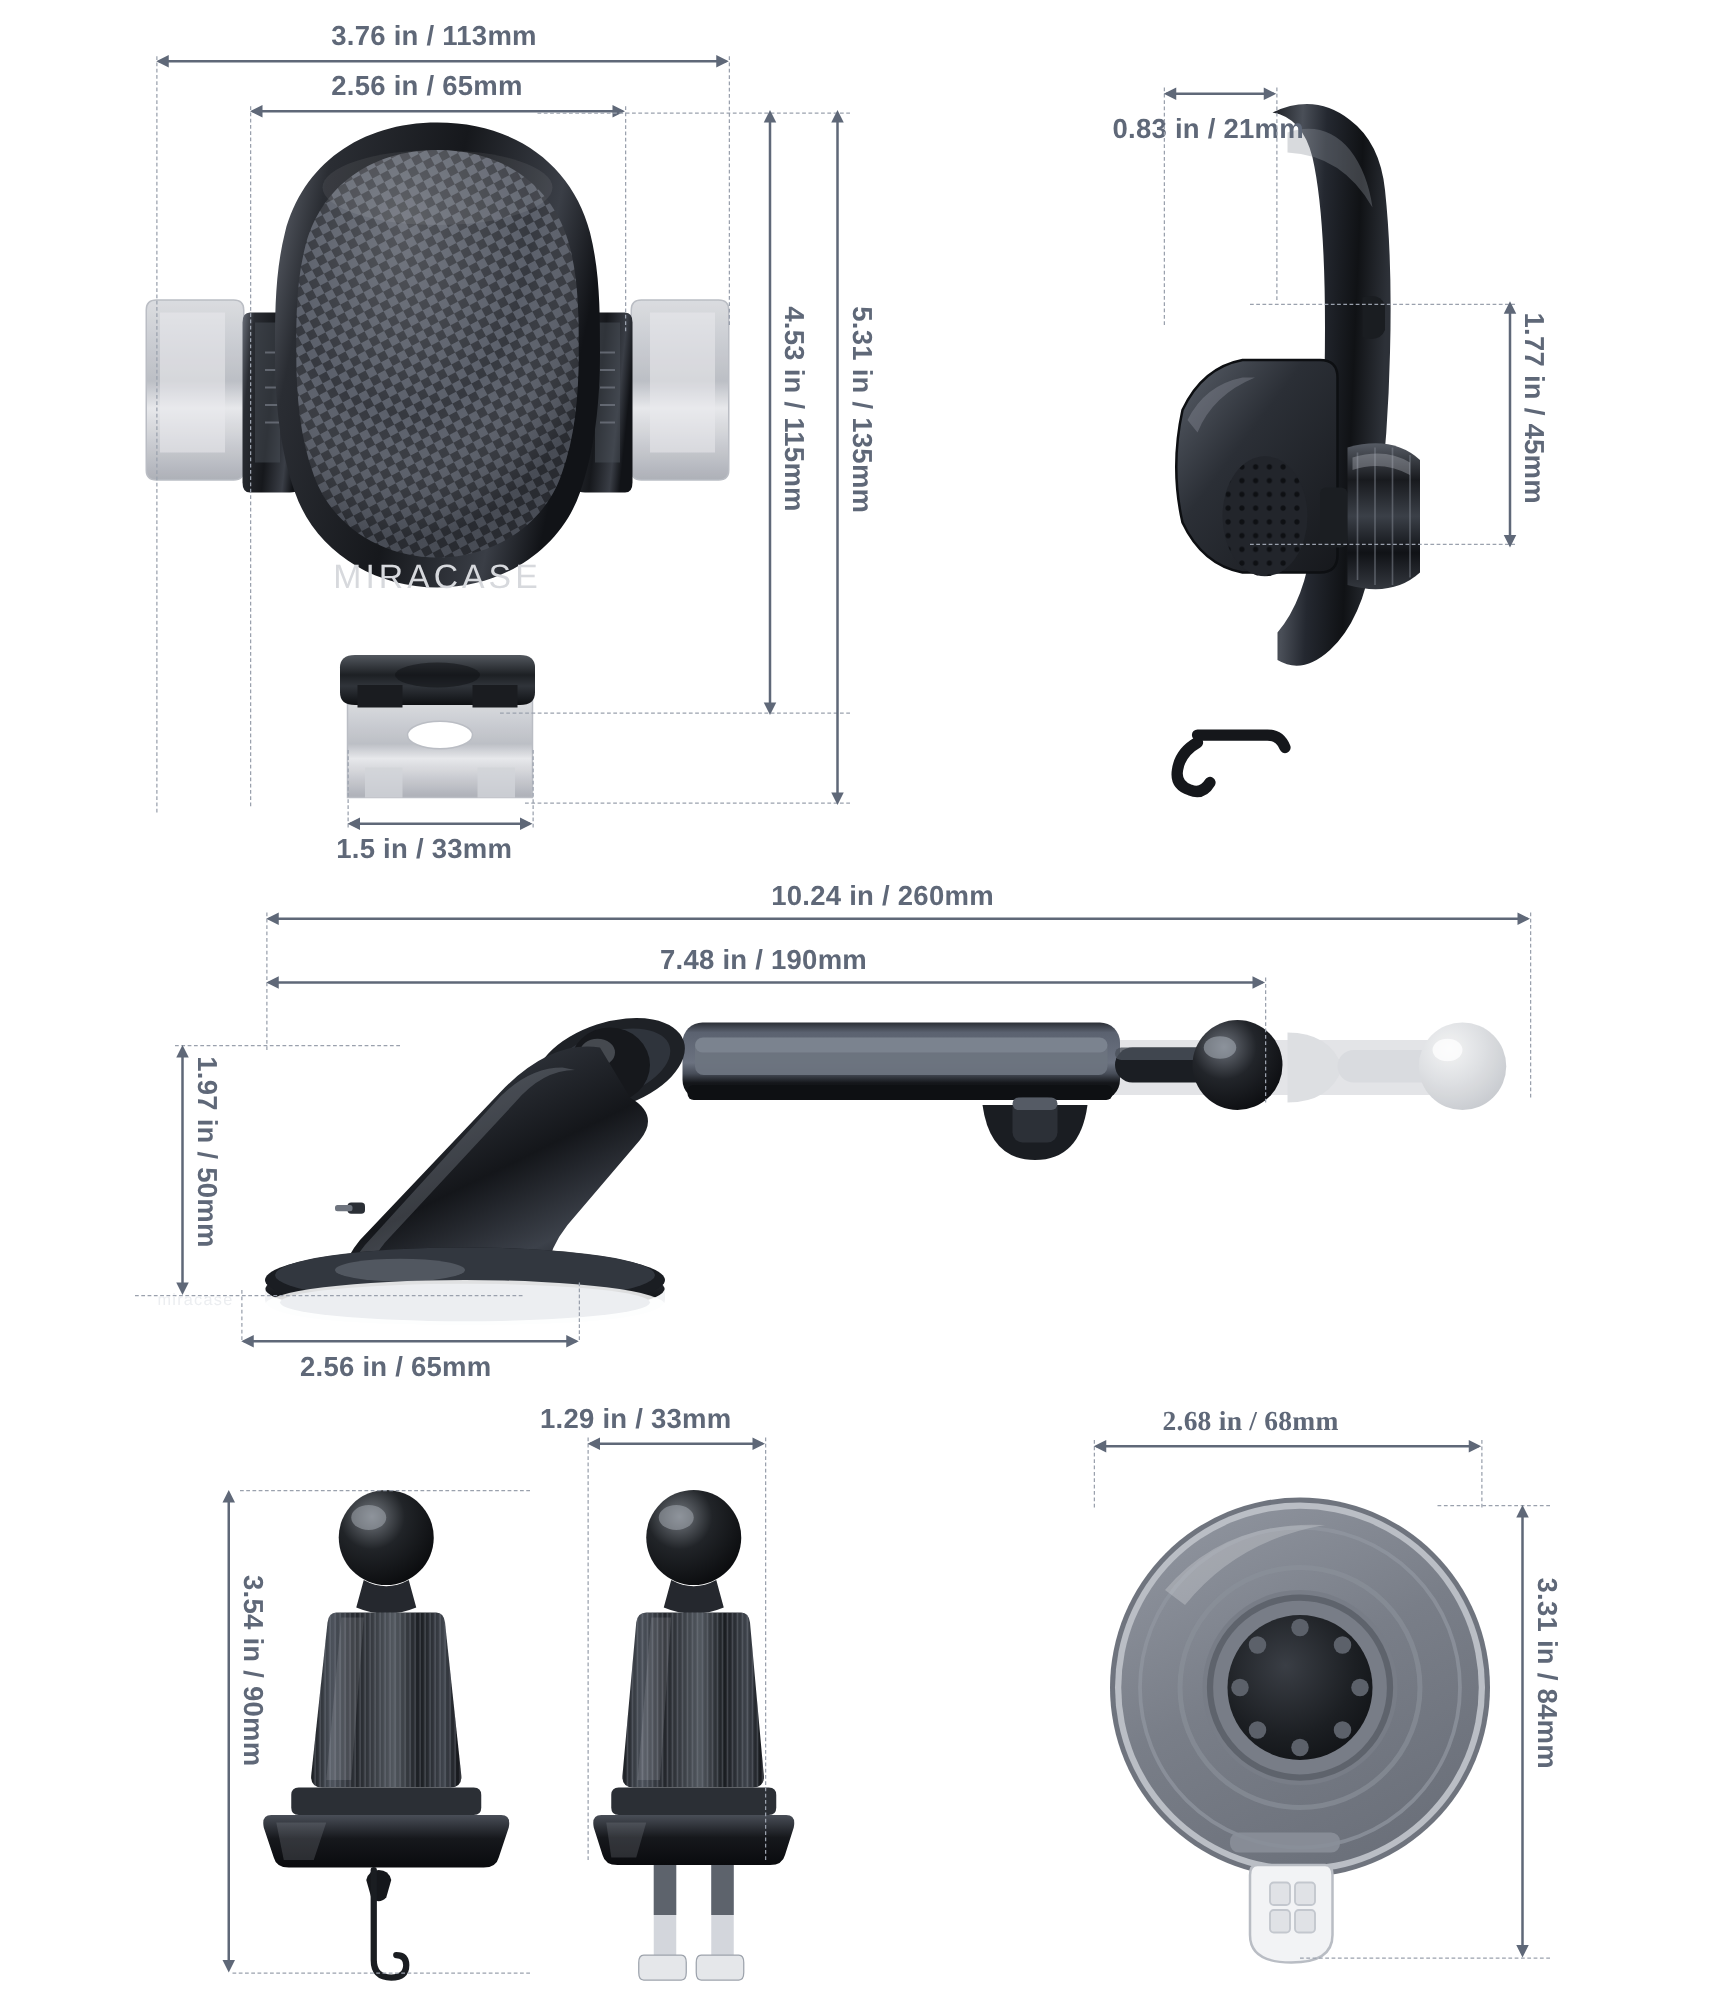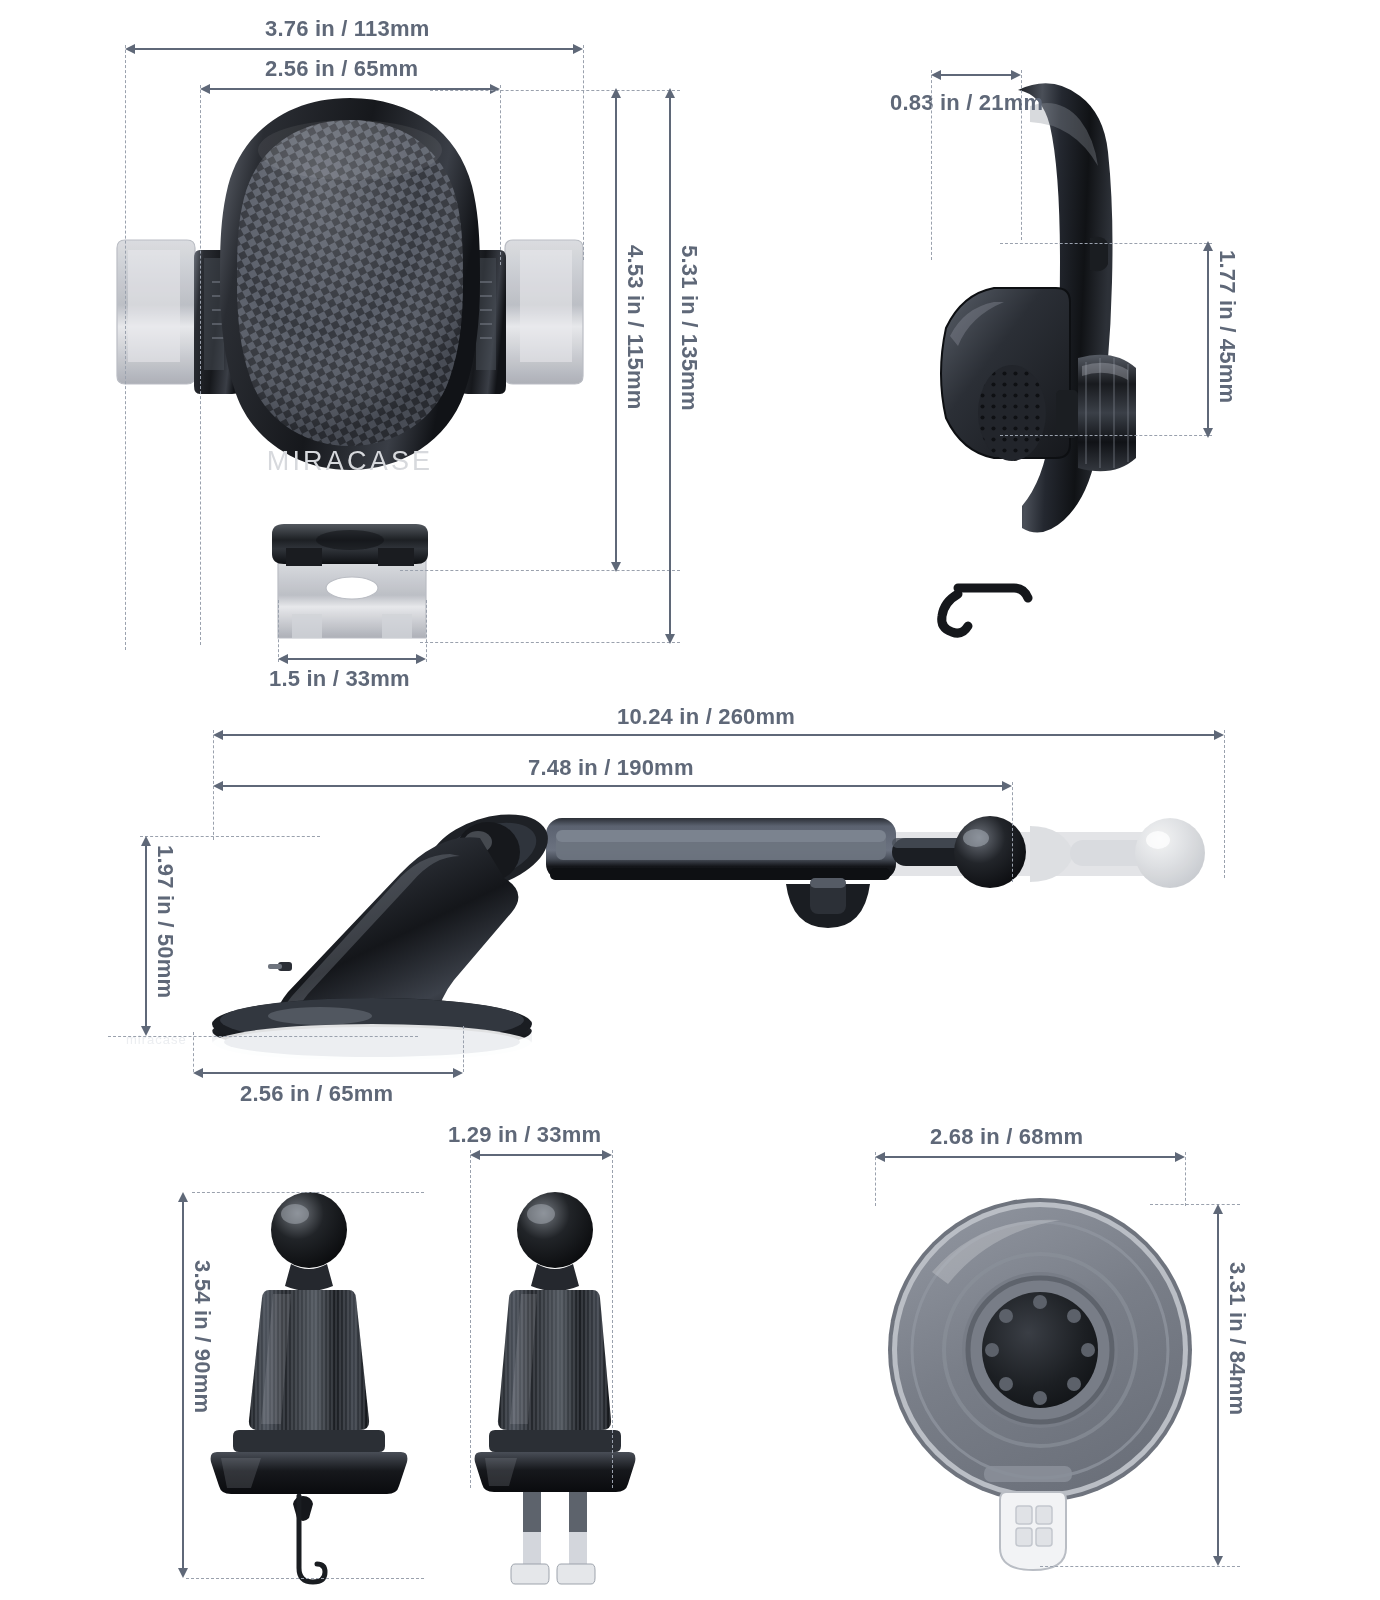--- a/index.html
+++ b/index.html
@@ -513,21 +513,21 @@
         <path d="M58,312 h18 v82 h-18 z" fill="#cfd3d9" opacity="0.92"></path>
         <path d="M58,312 h18 v40 h-18 z" fill="#5d636c"></path>
         <path d="M50,384 h30 q4,0 4,6 v8 q0,6 -4,6 h-30 q-4,0 -4,-6 v-8 q0,-6 4,-6 z" fill="#e5e7ea" stroke="#9da3ac" stroke-width="1"></path>
         <path d="M104,312 h18 v82 h-18 z" fill="#cfd3d9" opacity="0.92"></path>
         <path d="M104,312 h18 v40 h-18 z" fill="#5d636c"></path>
         <path d="M96,384 h30 q4,0 4,6 v8 q0,6 -4,6 h-30 q-4,0 -4,-6 v-8 q0,-6 4,-6 z" fill="#e5e7ea" stroke="#9da3ac" stroke-width="1"></path>
       </g>
     </svg>
   </div>
 
-  <div class="dim-label" style="left:448px;top:1124px;">1.29 in / 33mm</div>
+  <div class="dim-label" style="left:432px;top:1124px;">1.29 in / 33mm</div>
   <div class="guide" style="left:470px;top:1150px;height:338px;"></div>
   <div class="guide" style="left:612px;top:1150px;height:338px;"></div>
   <div class="dimline" style="left:472px;top:1154px;width:138px;"></div>
   <div class="arrow arr-l" style="left:470px;top:1150px;"></div>
   <div class="arrow arr-r" style="left:602px;top:1150px;"></div>
 
   <div class="view" style="left:880px;top:1180px;width:340px;height:400px;">
     <svg width="340" height="400" viewBox="0 0 340 400">
       <defs>
         <linearGradient id="cupFace" x1="0.25" y1="0" x2="0.75" y2="1">
@@ -571,21 +571,21 @@
         <g fill="#e0e2e6" stroke="#c3c7ce" stroke-width="1.5">
           <rect x="136" y="326" width="16" height="18" rx="3"></rect>
           <rect x="156" y="326" width="16" height="18" rx="3"></rect>
           <rect x="136" y="348" width="16" height="18" rx="3"></rect>
           <rect x="156" y="348" width="16" height="18" rx="3"></rect>
         </g>
       </g>
     </svg>
   </div>
 
-  <div class="dim-label" style="left:930px;top:1126px;">2.68 in / 68mm</div>
+  <div class="dim-label" style="left:930px;top:1126px;font-family:Liberation Serif, serif;">2.68 in / 68mm</div>
   <div class="guide" style="left:875px;top:1152px;height:54px;"></div>
   <div class="guide" style="left:1185px;top:1152px;height:54px;"></div>
   <div class="dimline" style="left:877px;top:1156px;width:306px;"></div>
   <div class="arrow arr-l" style="left:875px;top:1152px;"></div>
   <div class="arrow arr-r" style="left:1175px;top:1152px;"></div>
 
   <div class="guide-h" style="left:1150px;top:1204px;width:90px;"></div>
   <div class="guide-h" style="left:1040px;top:1566px;width:200px;"></div>
   <div class="dim-label vert" style="left:1248px;top:1262px;">3.31 in / 84mm</div>
   <div class="dimline v" style="left:1217px;top:1211px;height:348px;"></div>

